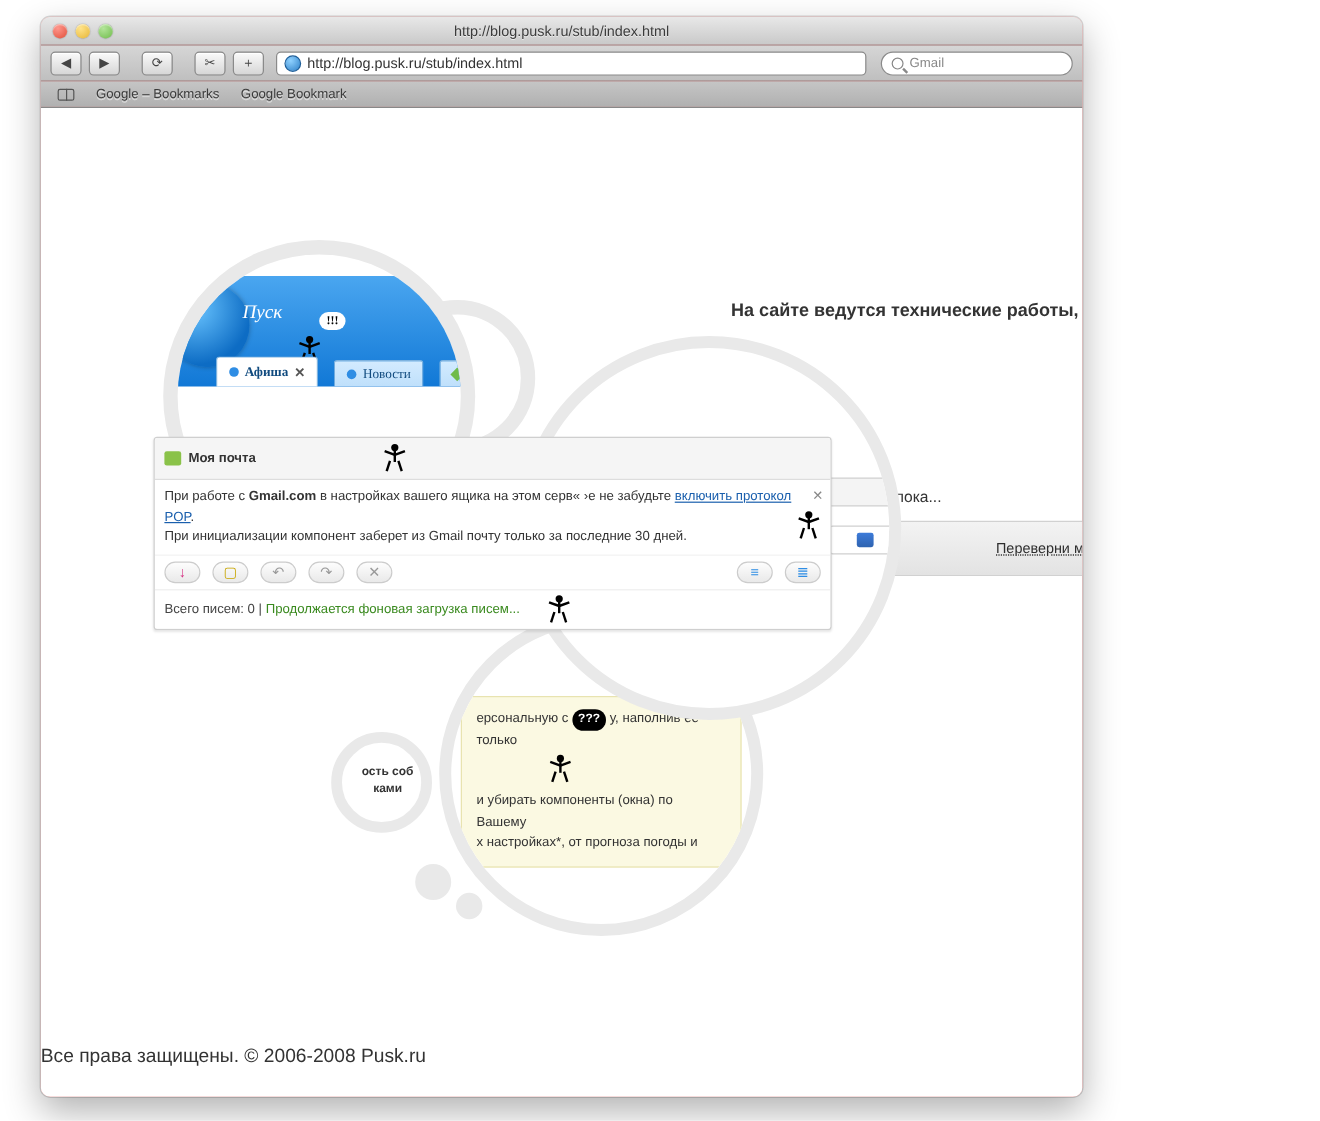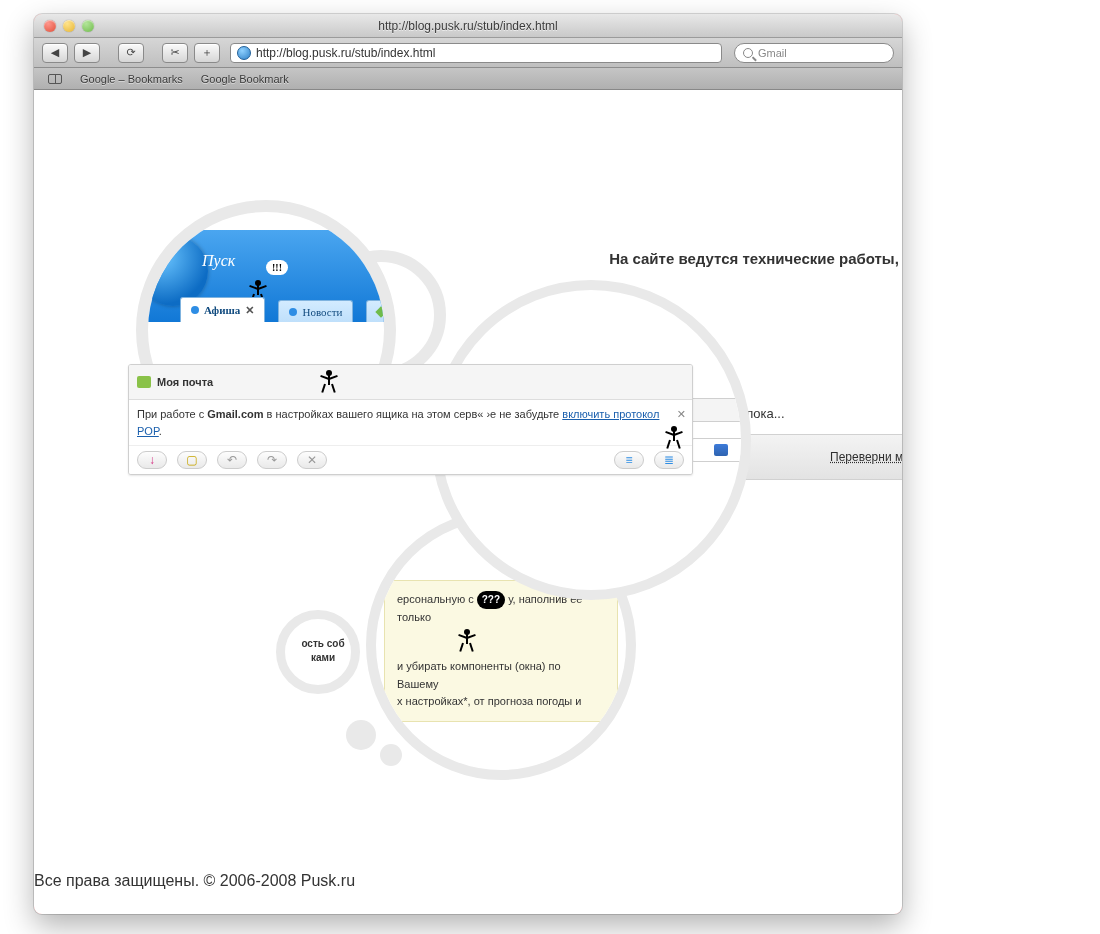--- a/index.html
+++ b/index.html
@@ -446,38 +446,46 @@
               <div class="leg2"></div>
           </div>
         </div>
         <div class="wp-body">
           <span class="close-x">✕</span>
           <span>При работе с </span>
           <b>Gmail.com</b>
           <span> в настройках вашего ящика на этом серв« ›е не забудьте </span>
           <a href="#">включить протокол POP</a>.
           <br>
+          <span>При инициализации компонент заберет из Gmail почту только за последние 30 дней.</span>
           <div class="stick" style="right:8px; top:26px;">
             <div class="head"></div>
               <div class="body"></div>
               <div class="arm1"></div>
               <div class="arm2"></div>
               <div class="leg1"></div>
               <div class="leg2"></div>
           </div>
         </div>
         <div class="wp-toolbar">
           <span class="tb" style="color:#d63384;font-weight:bold;">↓</span>
           <span class="tb" style="color:#c7a500;">▢</span>
           <span class="tb" style="color:#999;">↶</span>
           <span class="tb" style="color:#999;">↷</span>
           <span class="tb" style="color:#999;">✕</span>
           <span style="flex:1"></span>
           <span class="tb" style="color:#2e8de4;">≡</span>
           <span class="tb" style="color:#2e8de4;">≣</span>
         </div>
+        <div class="wp-status">
+          <span>Всего писем: 0 | </span>
+          <span class="green">Продолжается фоновая загрузка писем...</span>
+          <div class="stick" style="position:relative; display:inline-block; margin-left:20px; vertical-align:middle;">
+            <div class="head"></div><div class="body"></div><div class="arm1"></div><div class="arm2"></div><div class="leg1"></div><div class="leg2"></div>
+          </div>
+        </div>
       </div>
 
     </div>
 
     <div class="footer">Все права защищены. © 2006-2008 Pusk.ru</div>
   </div>
 </div>
 
 </body></html>

